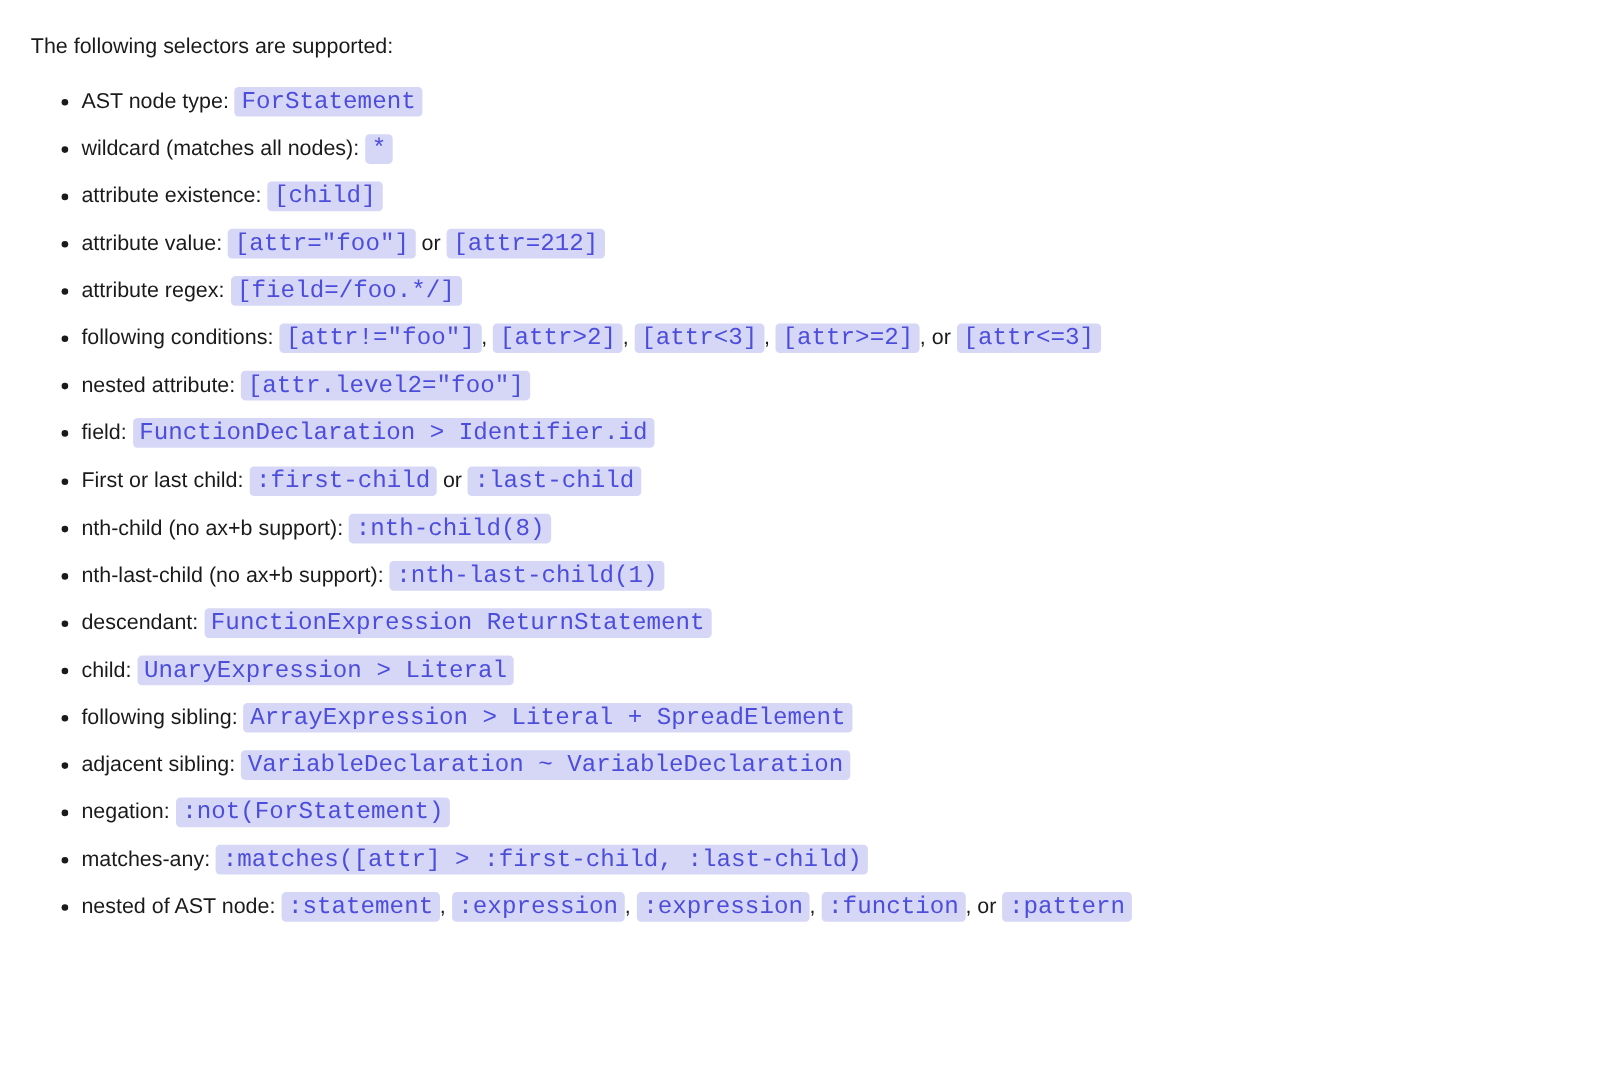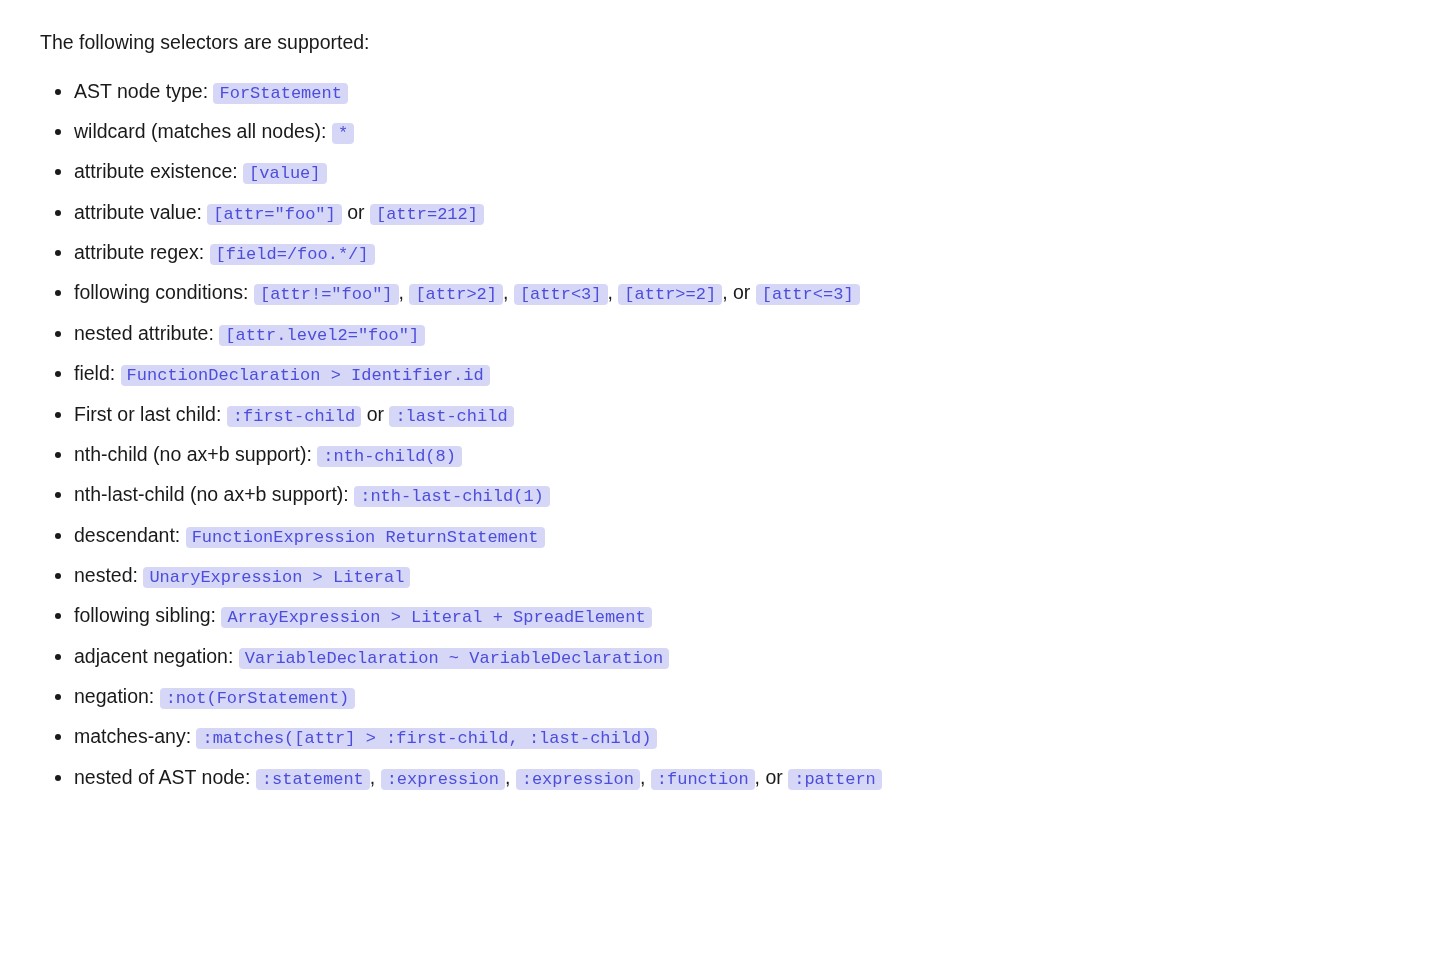--- a/index.html
+++ b/index.html
@@ -5,61 +5,61 @@
   body {
     margin: 0;
     padding: 28px;
     font-family: -apple-system, BlinkMacSystemFont, "Segoe UI", Helvetica, Arial, sans-serif;
     font-size: 19.5px;
     line-height: 1.5;
     color: #1a1a1a;
     background: #ffffff;
   }
   .intro {
-    margin: 0 0 14px 12px;
+    margin: 0 0 14px 0;
   }
   ul {
     margin: 0;
     padding-left: 46px;
   }
   li {
     list-style-type: disc;
     margin: 0;
     padding: 4.5px 0;
     line-height: 1.55;
   }
   li::marker {
     color: #1a1a1a;
   }
   code {
     font-family: "SFMono-Regular", Consolas, "Liberation Mono", Menlo, monospace;
-    font-size: 17px;
+    font-size: 22px;
     background-color: #d6d7f7;
     color: #4c4ddb;
     padding: 1px 6px;
     border-radius: 4px;
     white-space: nowrap;
   }
 </style>
 </head>
 <body>
 
 <p class="intro">The following selectors are supported:</p>
 <ul id="selector-list">
     <li><span>AST node type: </span><code>ForStatement</code></li>
     <li><span>wildcard (matches all nodes): </span><code>*</code></li>
-    <li><span>attribute existence: </span><code>[value]</code></li>
+    <li><span>attribute existence: </span><code>[child]</code></li>
     <li><span>attribute value: </span><code>[attr="foo"]</code><span> or </span><code>[attr=212]</code></li>
     <li><span>attribute regex: </span><code>[field=/foo.*/]</code></li>
     <li><span>following conditions: </span><code>[attr!="foo"]</code><span>, </span><code>[attr&gt;2]</code><span>, </span><code>[attr&lt;3]</code><span>, </span><code>[attr&gt;=2]</code><span>, or </span><code>[attr&lt;=3]</code></li>
     <li><span>nested attribute: </span><code>[attr.level2="foo"]</code></li>
     <li><span>field: </span><code>FunctionDeclaration &gt; Identifier.id</code></li>
     <li><span>First or last child: </span><code>:first-child</code><span> or </span><code>:last-child</code></li>
     <li><span>nth-child (no ax+b support): </span><code>:nth-child(8)</code></li>
     <li><span>nth-last-child (no ax+b support): </span><code>:nth-last-child(1)</code></li>
     <li><span>descendant: </span><code>FunctionExpression ReturnStatement</code></li>
-    <li><span>nested: </span><code>UnaryExpression &gt; Literal</code></li>
+    <li><span>child: </span><code>UnaryExpression &gt; Literal</code></li>
     <li><span>following sibling: </span><code>ArrayExpression &gt; Literal + SpreadElement</code></li>
-    <li><span>adjacent negation: </span><code>VariableDeclaration ~ VariableDeclaration</code></li>
+    <li><span>adjacent sibling: </span><code>VariableDeclaration ~ VariableDeclaration</code></li>
     <li><span>negation: </span><code>:not(ForStatement)</code></li>
     <li><span>matches-any: </span><code>:matches([attr] &gt; :first-child, :last-child)</code></li>
     <li><span>nested of AST node: </span><code>:statement</code><span>, </span><code>:expression</code><span>, </span><code>:expression</code><span>, </span><code>:function</code><span>, or </span><code>:pattern</code></li>
   </ul>
 
 </body></html>

